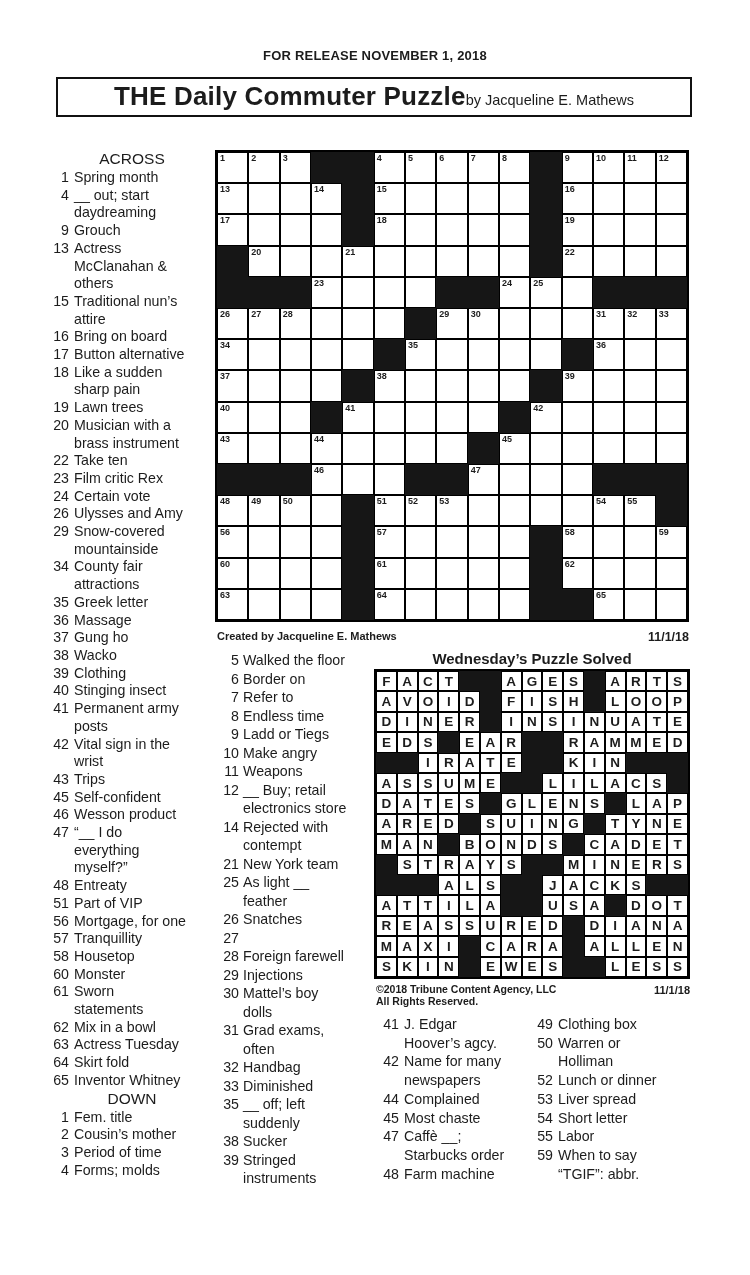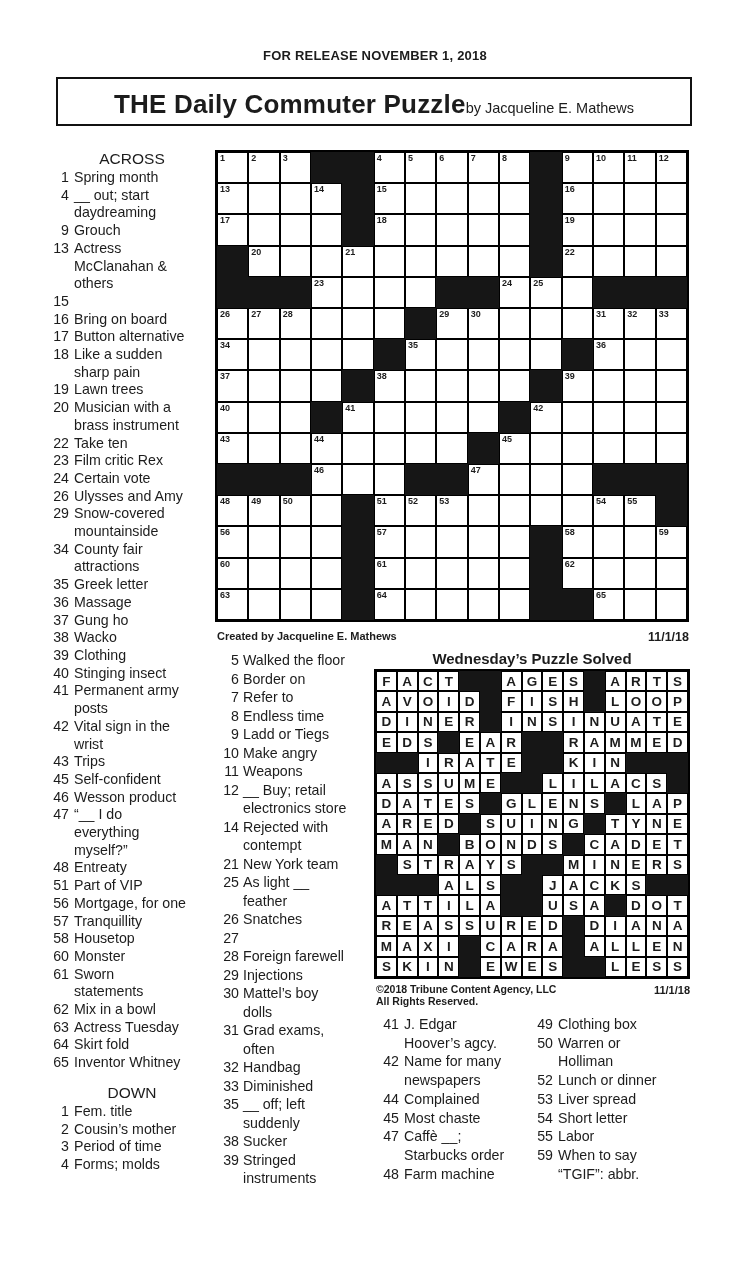--- a/index.html
+++ b/index.html
@@ -2,36 +2,36 @@
 <html><head>
 <meta charset="utf-8">
 <style>
   html,body{margin:0;padding:0;background:#fff;}
   body{font-family:"Liberation Sans","DejaVu Sans",sans-serif;color:#1c1c1c;}
   #page{position:relative;width:750px;height:1275px;background:#fff;overflow:hidden;}
 
   .release{position:absolute;top:48px;left:0;width:750px;text-align:center;
            font-size:13px;font-weight:bold;letter-spacing:.2px;}
 
-  .titlebox{position:absolute;left:56px;top:77px;width:636px;height:49px;border:2px solid #111;
-            box-sizing:border-box;display:flex;justify-content:center;align-items:baseline;padding-top:10px;}
+  .titlebox{position:absolute;left:56px;top:77px;width:636px;height:40px;border:2px solid #111;
+            box-sizing:border-box;display:flex;justify-content:center;align-items:baseline;padding-top:2px;}
   .title{font-size:26px;font-weight:bold;letter-spacing:.2px;}
   .byline{font-size:14.5px;}
 
   .cluecol{position:absolute;}
   .colhead{font-size:15.5px;font-weight:normal;text-align:center;}
   .clue{display:flex;align-items:flex-start;}
   .cnum{flex:none;text-align:right;}
   .ctxt{white-space:pre-line;}
 
   #acrosscol{left:30px;top:150px;width:182px;font-size:14.2px;line-height:17.7px;}
   #acrosscol .colhead{padding-left:22px;line-height:18px;margin-bottom:1px;}
   #acrosscol .cnum{width:39px;padding-right:5px;}
   #acrosscol .ctxt{width:135px;}
-  #downhead{margin-top:12px;}
+  #downhead{}
 
   #midcol{left:207px;top:651px;width:158px;font-size:14.2px;line-height:18.5px;}
   #midcol .cnum{width:32px;padding-right:4px;}
   #midcol .ctxt{width:120px;}
 
   #col3{left:375px;top:1015px;width:156px;font-size:14.2px;line-height:18.7px;}
   #col3 .cnum{width:24px;padding-right:5px;}
   #col3 .ctxt{width:125px;}
 
   #col4{left:529px;top:1015px;width:162px;font-size:14.2px;line-height:18.7px;}
@@ -92,20 +92,22 @@
           <span class="ctxt">Grouch</span>
         </div>
         <div class="clue">
           <span class="cnum">13</span>
           <span class="ctxt">Actress
 McClanahan &amp;
 others</span>
         </div>
         <div class="clue">
           <span class="cnum">15</span>
+          <span class="ctxt">Traditional nun’s
+attire</span>
         </div>
         <div class="clue">
           <span class="cnum">16</span>
           <span class="ctxt">Bring on board</span>
         </div>
         <div class="clue">
           <span class="cnum">17</span>
           <span class="ctxt">Button alternative</span>
         </div>
         <div class="clue">

